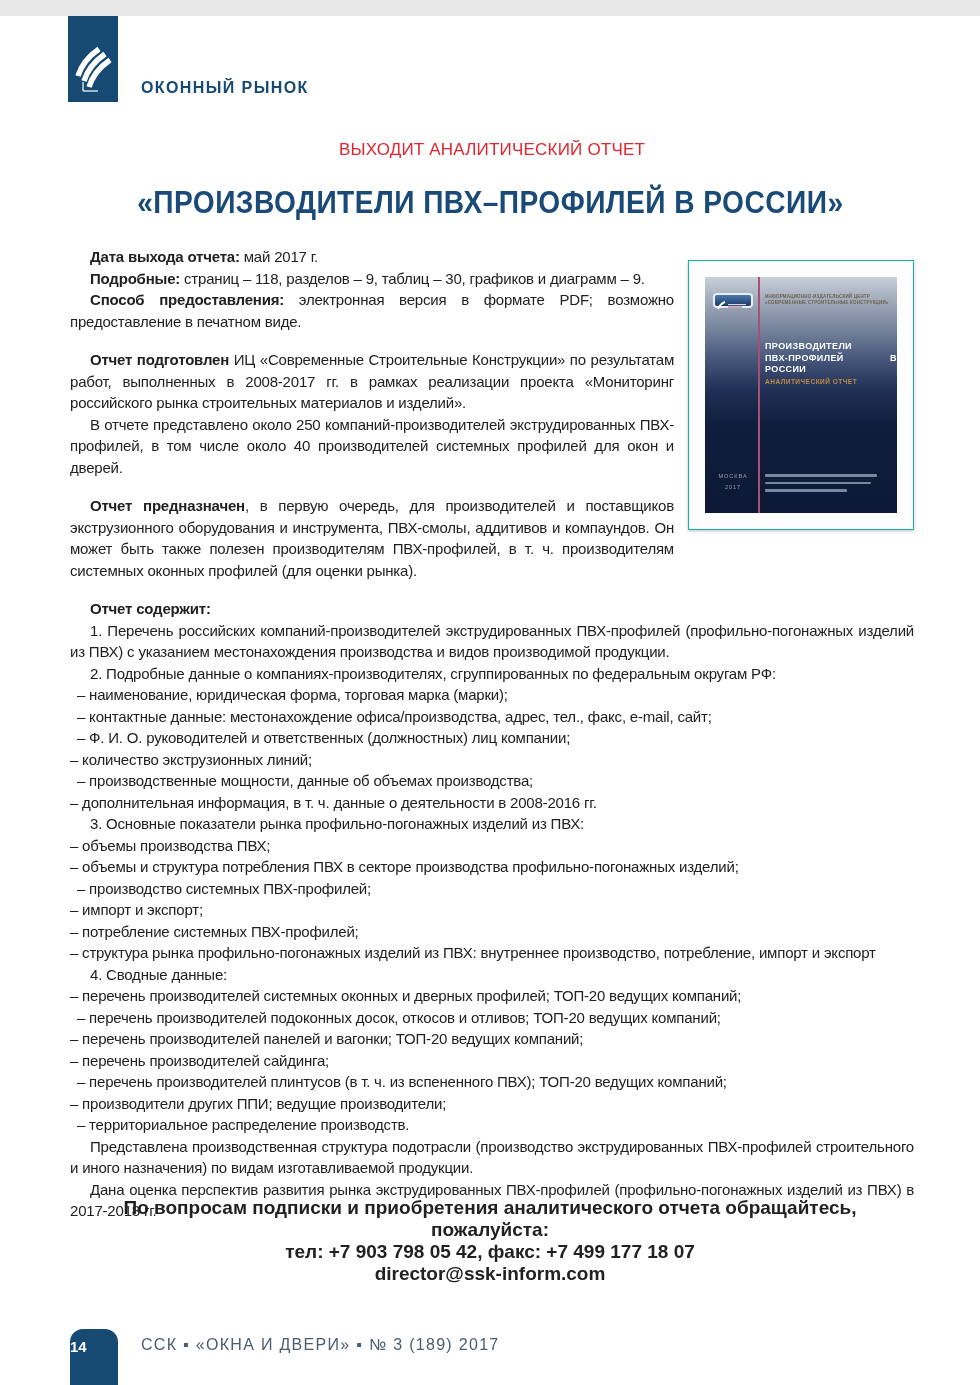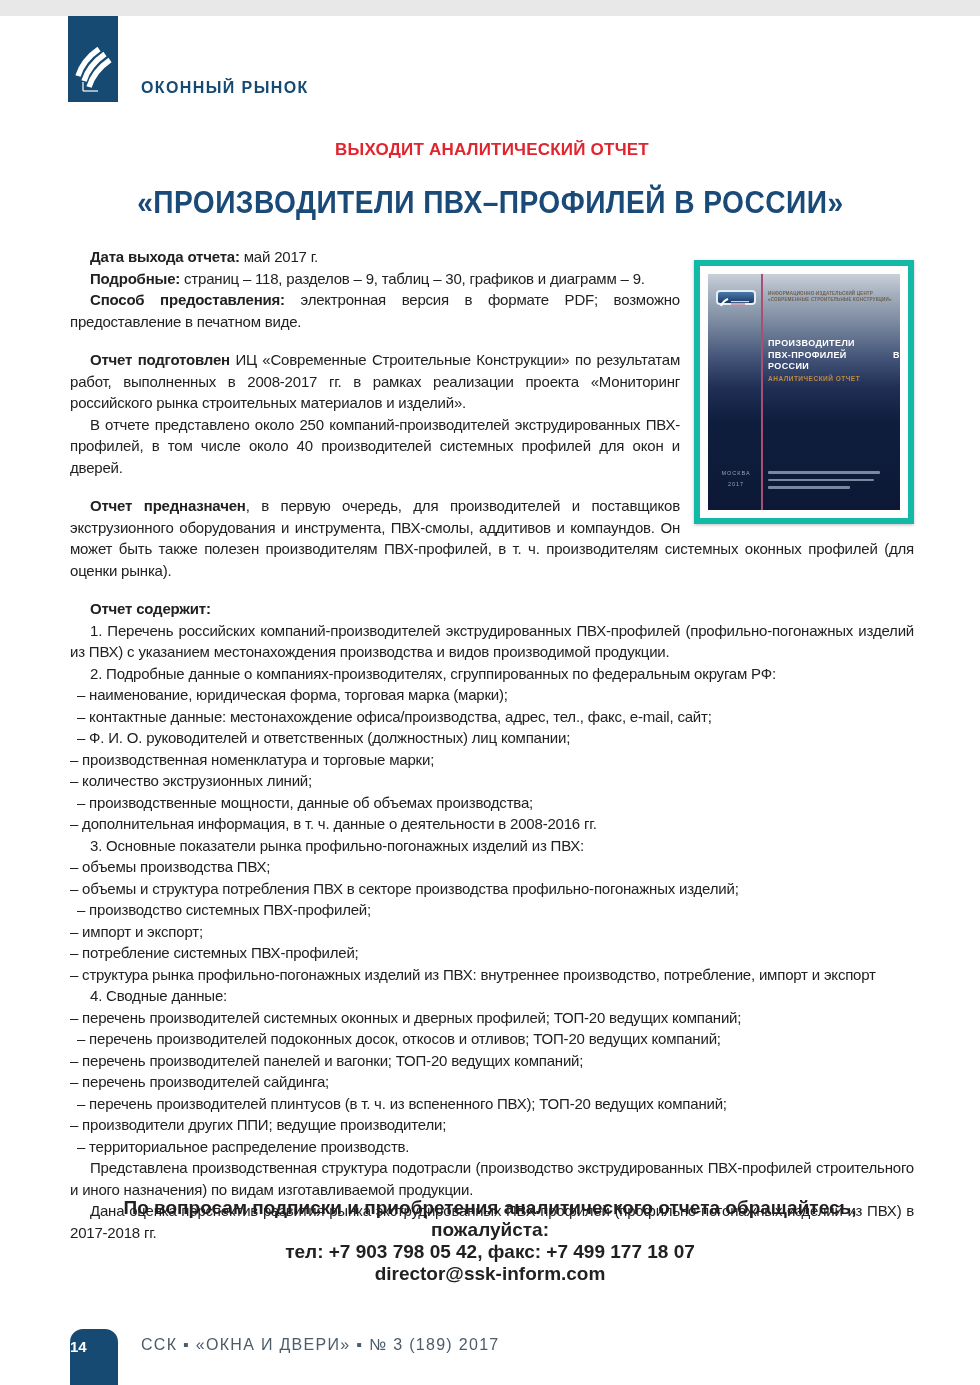--- a/index.html
+++ b/index.html
@@ -11,21 +11,21 @@
   .logo-box{
     position:absolute;left:68px;top:0;width:50px;height:86px;background:#164a73;
   }
   .section-label{
     position:absolute;left:141px;top:63px;font-size:16px;font-weight:bold;
     color:#164a73;letter-spacing:1.4px;
   }
   
   .kicker{
     position:absolute;left:70px;right:66px;top:124px;text-align:center;
-    font-size:17px;font-weight:bold;color:#e0252e;letter-spacing:.2px;
+    font-size:17px;font-weight:normal;color:#e0252e;letter-spacing:.2px;
   }
   .main-title{
     position:absolute;left:0;right:0;top:168px;text-align:center;white-space:nowrap;
   }
   .main-title span{
     display:inline-block;font-size:32px;font-weight:800;color:#1a4a78;
     letter-spacing:.5px;transform:scaleX(.88);transform-origin:center;
   }
   
   .content{
@@ -36,21 +36,21 @@
   .mt{margin-top:17px !important;}
   .lead{font-weight:bold;}
   .line{margin:0;}
   .i0{text-indent:0 !important;}
   .i1{text-indent:7px !important;}
   .i2{text-indent:20px !important;}
   .contents-heading{font-weight:bold;text-indent:20px;}
   
   .cover{
     float:right;width:192px;height:236px;margin:14px 0 10px 14px;
-    border:6px solid #14b8a6;background:#fdfdfd;padding:8px;
+    border:1px solid #14b8a6;background:#fdfdfd;padding:16px;
     box-shadow:0 1px 3px rgba(0,0,0,.25);
   }
   .cover-art{
     position:relative;width:100%;height:100%;overflow:hidden;
     background:linear-gradient(180deg,#c9d0d9 0%,#a7b1c0 8%,#7d8ba1 20%,#46567a 35%,#202f55 48%,#101e3e 62%,#0c1835 100%);
   }
   .cover-accent{position:absolute;left:53px;top:0;bottom:0;width:2px;background:#a94f74;}
   .cover-badge{
     position:absolute;left:8px;top:16px;width:40px;height:15px;border:2px solid #e8edf3;
     border-radius:4px;background:linear-gradient(180deg,#4a79ab,#1c3a66);box-sizing:border-box;
@@ -161,21 +161,20 @@
         <p class="line i2">1. Перечень российских компаний-производителей экструдированных ПВХ-профилей (профильно-погонажных изделий из ПВХ) с указанием местонахождения производства и видов производимой продукции.</p>
 
         <p class="line i2">2. Подробные данные о компаниях-производителях, сгруппированных по федеральным округам РФ:</p>
 
         <p class="line i1">– наименование, юридическая форма, торговая марка (марки);</p>
 
         <p class="line i1">– контактные данные: местонахождение офиса/производства, адрес, тел., факс, e-mail, сайт;</p>
 
         <p class="line i1">– Ф. И. О. руководителей и ответственных (должностных) лиц компании;</p>
 
-        <p class="line i0">– производственная номенклатура и торговые марки;</p>
 
         <p class="line i0">– количество экструзионных линий;</p>
 
         <p class="line i1">– производственные мощности, данные об объемах производства;</p>
 
         <p class="line i0">– дополнительная информация, в т. ч. данные о деятельности в 2008-2016 гг.</p>
 
         <p class="line i2">3. Основные показатели рынка профильно-погонажных изделий из ПВХ:</p>
 
         <p class="line i0">– объемы производства ПВХ;</p>

